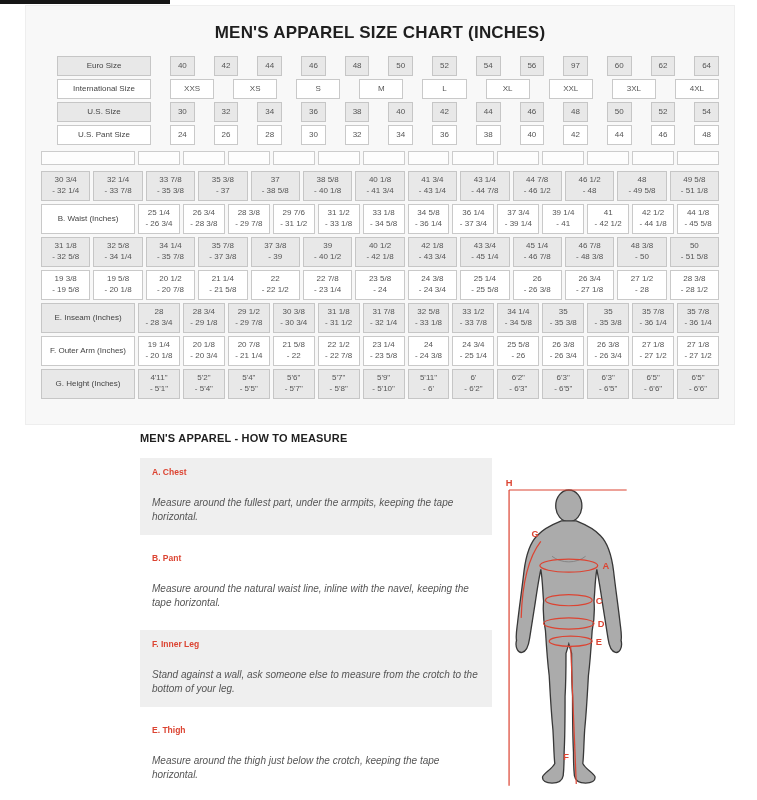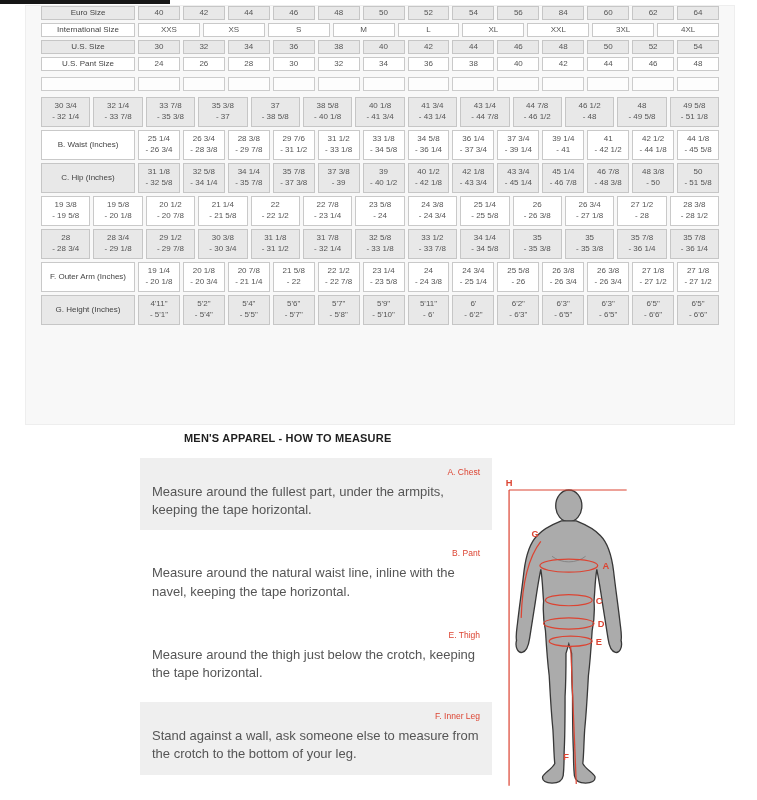--- a/index.html
+++ b/index.html
@@ -23,56 +23,57 @@
   .trow { display:flex; gap:3px; margin-bottom:3px; }
   .cell {
     border:1px solid #c9c9c9; background:#ffffff;
     display:flex; align-items:center; justify-content:center;
     text-align:center; font-size:8px; color:#555;
     white-space:pre-line; line-height:1.35; min-width:0;
   }
   .label-cell { flex:0 0 94px; color:#444; }
   .vcell { flex:1 1 0; }
   .trow.shade .cell { background:#e8e8e8; border-color:#c6c6c6; }
-  .trow.basic .cell { height:14px; }
+  .trow.basic .cell { height:20px;margin-left:16px; }
   .trow.input-row .cell { height:14px; background:#fdfdfd; border-color:#cccccc; }
   .trow.input-row { margin-top:6px; margin-bottom:6px; }
   .trow.range .cell { height:30px; }
 
   
   .measure-section { position:absolute; left:140px; top:432px; width:505px; }
-  .measure-heading { font-size:11px; font-weight:bold; color:#1f1f1f; letter-spacing:.2px;margin-left:44px; }
+  .measure-heading { font-size:11px; font-weight:bold; color:#1f1f1f; letter-spacing:.2px; }
   .measure-flex { display:flex; margin-top:14px; }
   .measure-items { width:352px; }
   .measure-item { padding:9px 12px 11px 12px; margin-bottom:9px; }
   .measure-item.shade { background:#efefef; }
-  .measure-item .m-label { font-size:8.5px; font-weight:normal;text-align:right; }
+  .measure-item .m-label { font-size:8.5px; font-weight:bold; }
   .measure-item .m-label.red { color:#dc4432; }
-  .measure-item .m-text { font-size:13px; color:#555; margin-top:6px; line-height:1.4; }
+  .measure-item .m-text { font-size:10px; color:#555; margin-top:19px; line-height:1.4;font-style:italic; }
   .diagram-col { width:150px; padding-top:18px; padding-left:4px; }
 </style>
 </head>
 <body>
 
 <div class="top-strip"></div>
 
 <div class="chart-panel">
+  <div class="chart-title">MEN'S APPAREL SIZE CHART (INCHES)</div>
   <div class="size-table">
       <div class="trow basic shade">
         <div class="cell label-cell">Euro Size</div>
         <div class="cell vcell">40</div>
         <div class="cell vcell">42</div>
         <div class="cell vcell">44</div>
         <div class="cell vcell">46</div>
         <div class="cell vcell">48</div>
         <div class="cell vcell">50</div>
         <div class="cell vcell">52</div>
         <div class="cell vcell">54</div>
         <div class="cell vcell">56</div>
-        <div class="cell vcell">84</div>
+        <div class="cell vcell">97</div>
         <div class="cell vcell">60</div>
         <div class="cell vcell">62</div>
         <div class="cell vcell">64</div>
       </div>
       <div class="trow basic">
         <div class="cell label-cell">International Size</div>
         <div class="cell vcell">XXS</div>
         <div class="cell vcell">XS</div>
         <div class="cell vcell">S</div>
         <div class="cell vcell">M</div>
@@ -181,21 +182,20 @@
         <div class="cell vcell">39 1/4
 - 41</div>
         <div class="cell vcell">41
 - 42 1/2</div>
         <div class="cell vcell">42 1/2
 - 44 1/8</div>
         <div class="cell vcell">44 1/8
 - 45 5/8</div>
       </div>
       <div class="trow range shade">
-        <div class="cell label-cell">C. Hip (Inches)</div>
         <div class="cell vcell">31 1/8
 - 32 5/8</div>
         <div class="cell vcell">32 5/8
 - 34 1/4</div>
         <div class="cell vcell">34 1/4
 - 35 7/8</div>
         <div class="cell vcell">35 7/8
 - 37 3/8</div>
         <div class="cell vcell">37 3/8
 - 39</div>
@@ -238,20 +238,21 @@
         <div class="cell vcell">26
 - 26 3/8</div>
         <div class="cell vcell">26 3/4
 - 27 1/8</div>
         <div class="cell vcell">27 1/2
 - 28</div>
         <div class="cell vcell">28 3/8
 - 28 1/2</div>
       </div>
       <div class="trow range shade">
+        <div class="cell label-cell">E. Inseam (Inches)</div>
         <div class="cell vcell">28
 - 28 3/4</div>
         <div class="cell vcell">28 3/4
 - 29 1/8</div>
         <div class="cell vcell">29 1/2
 - 29 7/8</div>
         <div class="cell vcell">30 3/8
 - 30 3/4</div>
         <div class="cell vcell">31 1/8
 - 31 1/2</div>
@@ -338,27 +339,27 @@
   <div class="measure-flex">
     <div class="measure-items">
         <div class="measure-item shade">
           <div class="m-label red">A. Chest</div>
           <div class="m-text">Measure around the fullest part, under the armpits, keeping the tape horizontal.</div>
         </div>
         <div class="measure-item">
           <div class="m-label red">B. Pant</div>
           <div class="m-text">Measure around the natural waist line, inline with the navel, keeping the tape horizontal.</div>
         </div>
+        <div class="measure-item shade">
+          <div class="m-label red">F. Inner Leg</div>
+          <div class="m-text">Stand against a wall, ask someone else to measure from the crotch to the bottom of your leg.</div>
+        </div>
         <div class="measure-item">
           <div class="m-label red">E. Thigh</div>
           <div class="m-text">Measure around the thigh just below the crotch, keeping the tape horizontal.</div>
-        </div>
-        <div class="measure-item shade">
-          <div class="m-label red">F. Inner Leg</div>
-          <div class="m-text">Stand against a wall, ask someone else to measure from the crotch to the bottom of your leg.</div>
         </div>
         <div class="measure-item">
           <div class="m-text">Measure from shoulder (Humerus) to wrist.</div>
         </div>
       </div>
     <div class="diagram-col">
       <svg width="140" height="322" viewBox="0 0 150 345" xmlns="http://www.w3.org/2000/svg">
 
         <g>
           <ellipse cx="78" cy="32" rx="14" ry="17" fill="#ababab" stroke="#383838" stroke-width="1.4"></ellipse>

